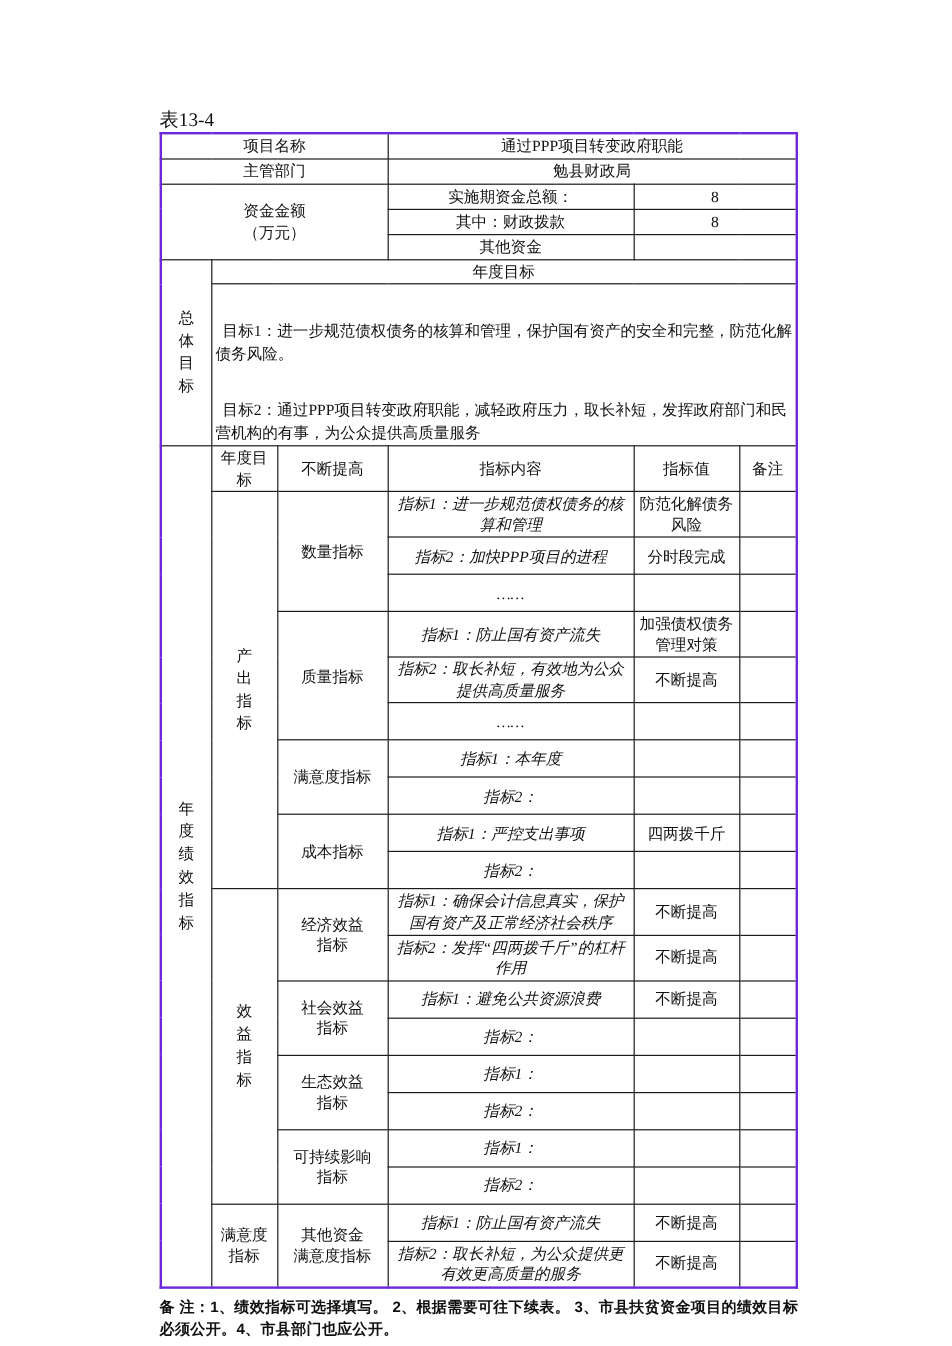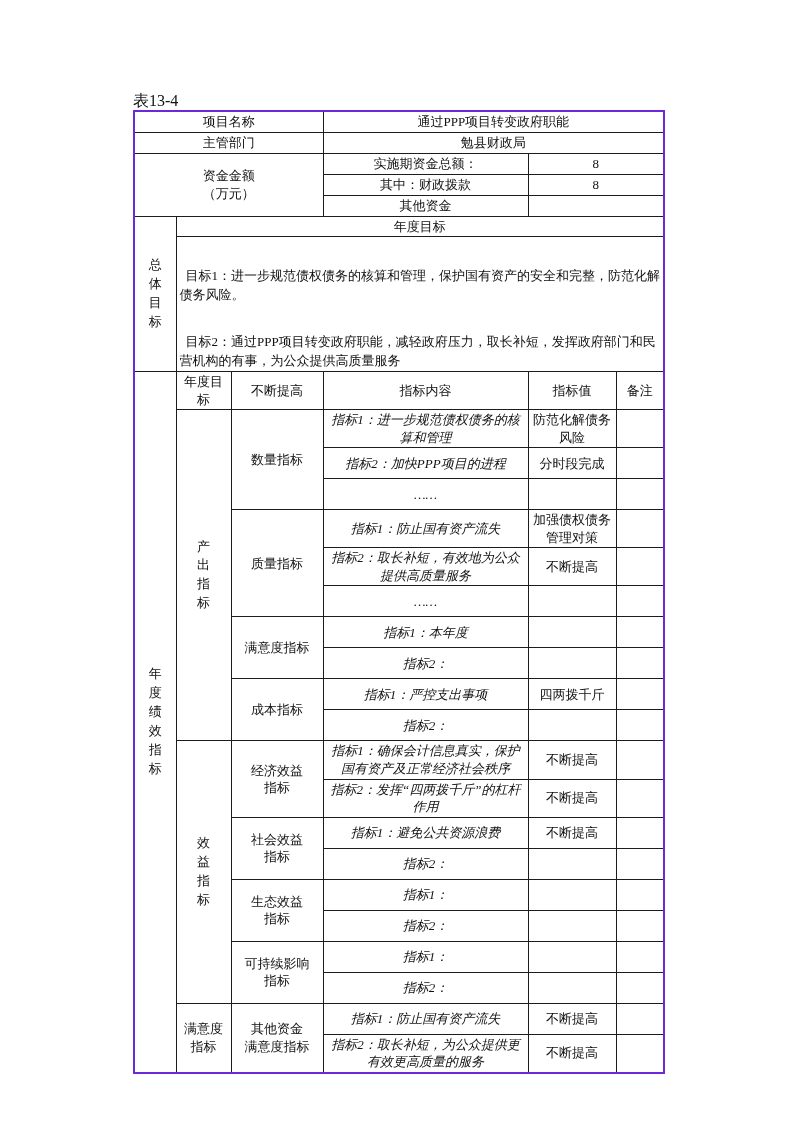--- a/index.html
+++ b/index.html
@@ -225,14 +225,15 @@
           <td></td>
         </tr>
         <tr class="ind-row">
           <td class="c-ct">指标2：取长补短，为公众提供更有效更高质量的服务</td>
           <td class="c-vl">不断提高</td>
           <td></td>
         </tr>
       </tbody>
   </table>
 
+  <div class="note">备 注：1、绩效指标可选择填写。 2、根据需要可往下续表。 3、市县扶贫资金项目的绩效目标必须公开。4、市县部门也应公开。</div>
 
 </div>
 
 </body></html>

